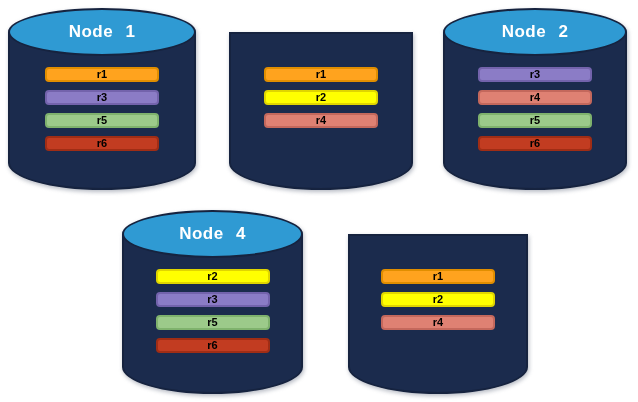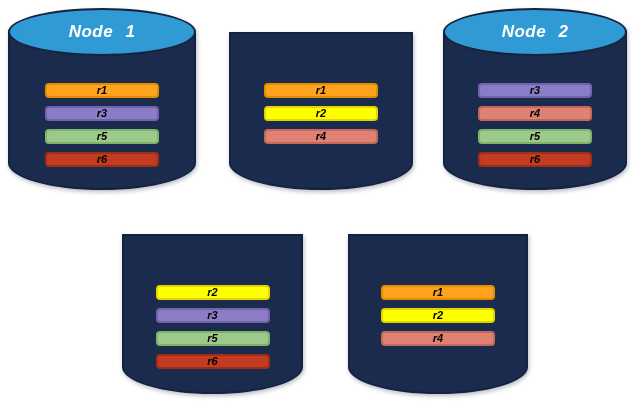--- a/index.html
+++ b/index.html
@@ -7,21 +7,20 @@
     padding: 0;
     background: #ffffff;
     font-family: "Liberation Sans", "DejaVu Sans", sans-serif;
   }
   .canvas {
     position: relative;
     width: 638px;
     height: 402px;
     background: #ffffff;
     overflow: hidden;
-    font-style: italic;
   }
   .cylinder {
     position: absolute;
     filter: drop-shadow(1.5px 2px 2px rgba(95,105,125,0.45));
   }
   .pos-1 { left: 8px;   top: 8px;   width: 188px; height: 182px; }
   .pos-2 { left: 229px; top: 8px;   width: 184px; height: 182px; }
   .pos-3 { left: 443px; top: 8px;   width: 184px; height: 182px; }
   .pos-4 { left: 122px; top: 210px; width: 181px; height: 184px; }
   .pos-5 { left: 348px; top: 210px; width: 180px; height: 184px; }
@@ -56,21 +55,20 @@
     white-space: nowrap;
   }
   .bars {
     position: absolute;
     top: 59px; left: 0; right: 0;
     display: flex;
     flex-direction: column;
     align-items: center;
     gap: 8px;
     z-index: 3;
-    margin-top: 16px;
   }
   .bar {
     width: 114px;
     height: 15px;
     box-sizing: border-box;
     border: 2px solid transparent;
     border-radius: 4px;
     display: flex;
     align-items: center;
     justify-content: center;
@@ -115,20 +113,23 @@
     <div class="bars">
       <div class="bar" style="background: rgb(139, 124, 198); border-color: rgb(115, 99, 172);">r3</div>
       <div class="bar" style="background: rgb(223, 129, 115); border-color: rgb(196, 104, 92);">r4</div>
       <div class="bar" style="background: rgb(156, 202, 138); border-color: rgb(127, 178, 109);">r5</div>
       <div class="bar" style="background: rgb(194, 60, 33); border-color: rgb(160, 45, 21);">r6</div>
     </div>
   </div>
 
   <div class="cylinder pos-4">
     <div class="cyl-body"></div>
+    <div class="cyl-top">
+      <span class="node-title">Node 4</span>
+    </div>
     <div class="bars">
       <div class="bar" style="background: rgb(255, 255, 0); border-color: rgb(224, 213, 0);">r2</div>
       <div class="bar" style="background: rgb(139, 124, 198); border-color: rgb(115, 99, 172);">r3</div>
       <div class="bar" style="background: rgb(156, 202, 138); border-color: rgb(127, 178, 109);">r5</div>
       <div class="bar" style="background: rgb(194, 60, 33); border-color: rgb(160, 45, 21);">r6</div>
     </div>
   </div>
 
   <div class="cylinder pos-5">
     <div class="cyl-body"></div>

